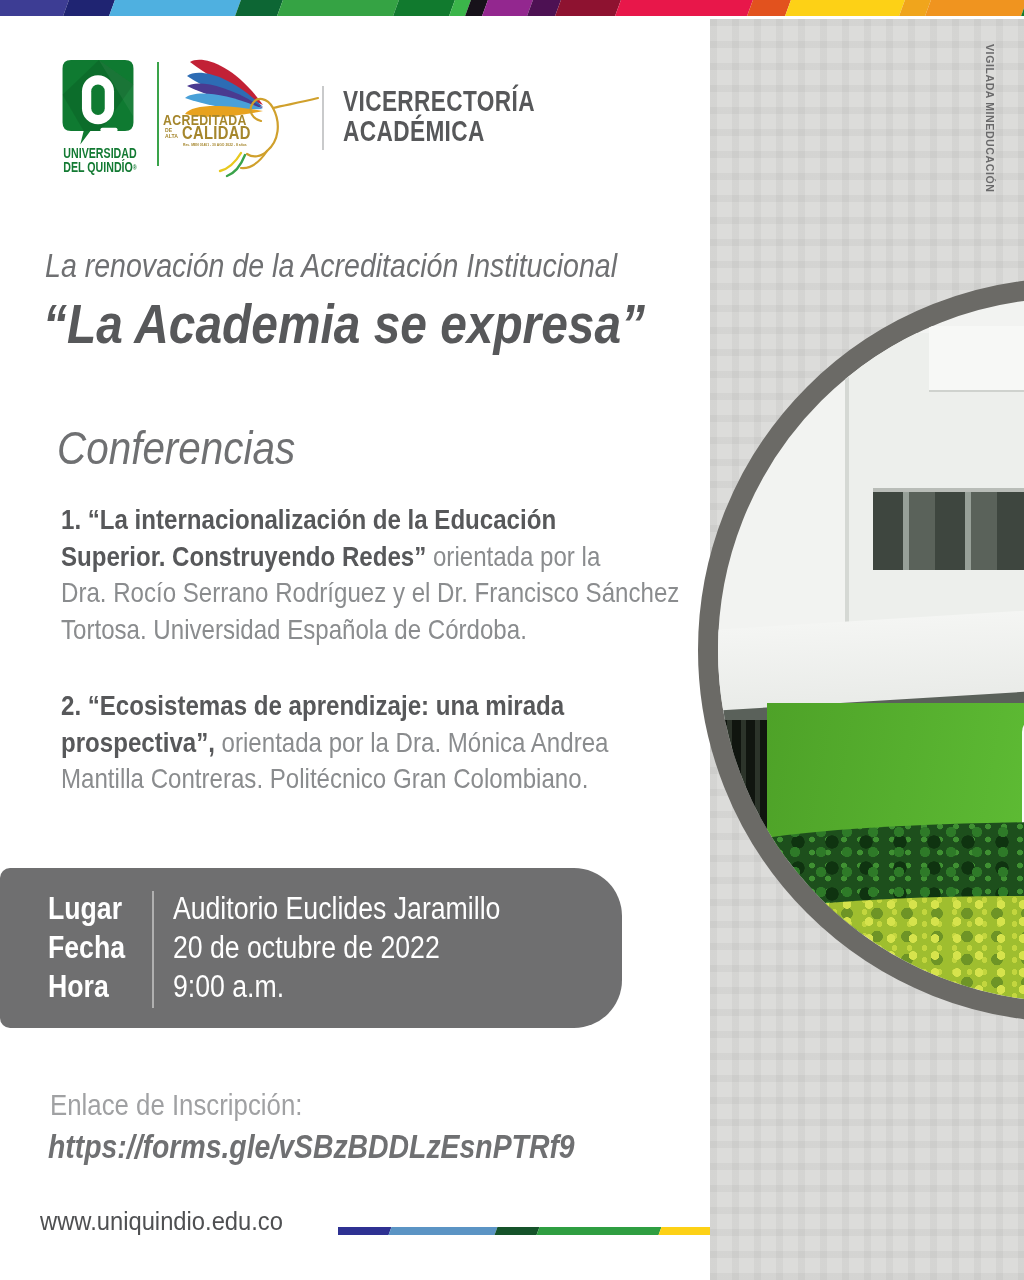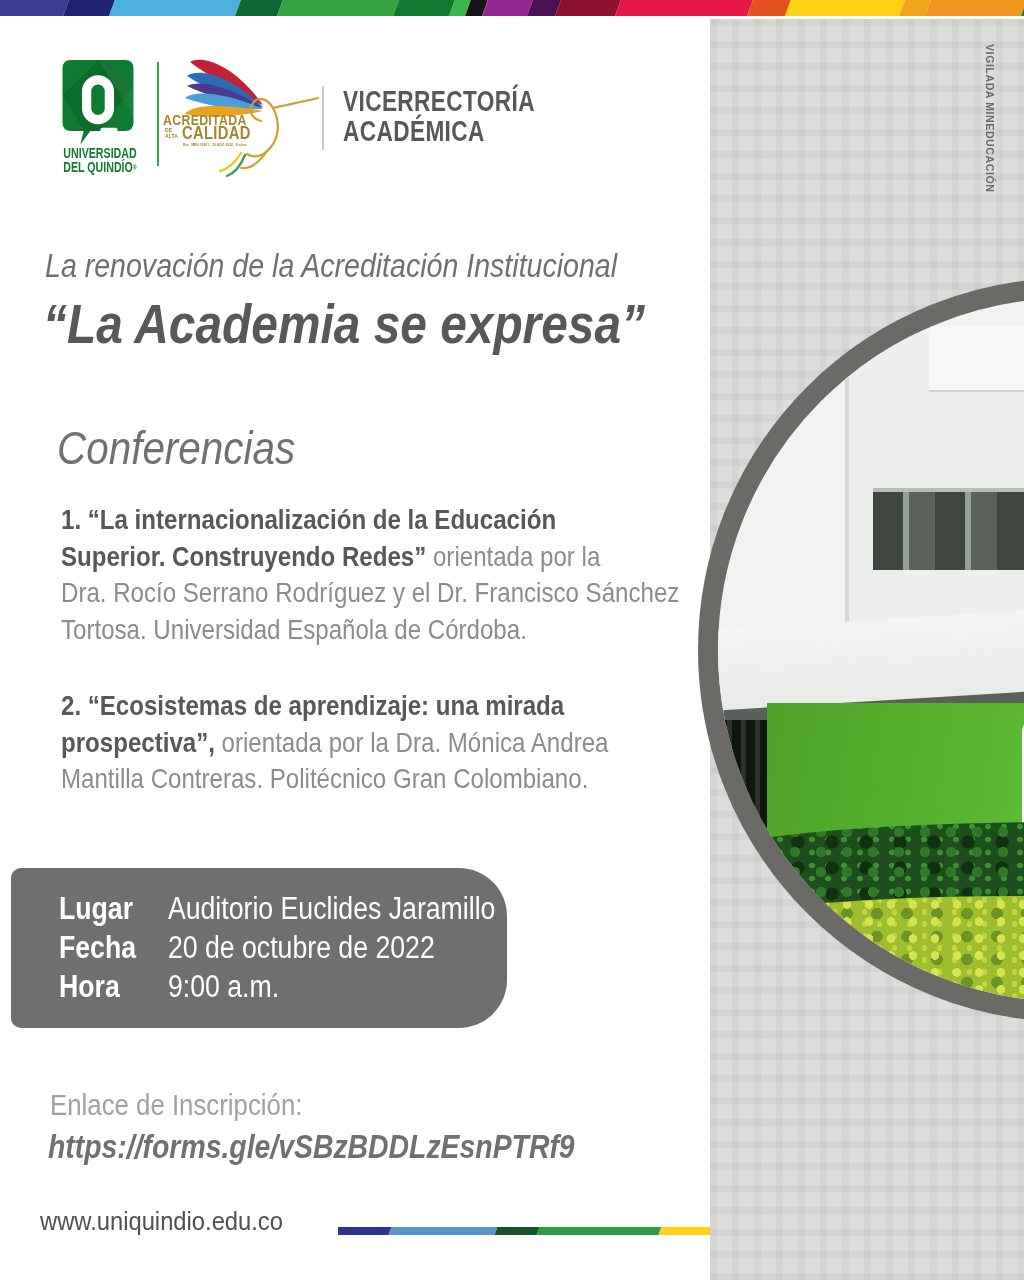--- a/index.html
+++ b/index.html
@@ -74,21 +74,21 @@
     color:#57585a;transform:scaleX(0.87);transform-origin:0 0;white-space:nowrap;z-index:4;}
   .conf-heading{position:absolute;left:57px;top:420px;font-style:italic;font-size:47px;color:#6f7072;
     transform:scaleX(0.86);transform-origin:0 0;z-index:4;}
   .conf-item{position:absolute;left:61px;font-size:28px;line-height:36.5px;color:#8a8c8e;
     transform:scaleX(0.86);transform-origin:0 0;white-space:nowrap;z-index:4;}
   .conf-1{top:502px;}
   .conf-2{top:688px;}
   .conf-item .b{font-weight:bold;color:#57585a;}
   .conf-item span.ln{display:block;}
   
-  .details-box{position:absolute;left:11px;top:868px;width:496px;height:160px;background:#6f6f70;
+  .details-box{position:absolute;left:0;top:868px;width:622px;height:160px;background:#6f6f70;
     border-radius:10px 48px 48px 10px;z-index:4;}
   .details-inner{position:absolute;left:48px;top:21px;right:20px;bottom:18px;}
   .details-grid{display:flex;height:100%;}
   .d-labels{width:104px;font-weight:bold;font-size:31px;line-height:39px;color:#fff;
     transform:scaleX(0.86);transform-origin:0 0;}
   .d-divider{width:2px;background:rgba(255,255,255,0.45);margin:2px 0;}
   .d-values{padding-left:22px;font-size:31px;line-height:39px;color:#fff;
     transform:scaleX(0.86);transform-origin:0 0;white-space:nowrap;}
   
   .reg-label{position:absolute;left:50px;top:1088px;font-size:30px;color:#a0a1a3;

